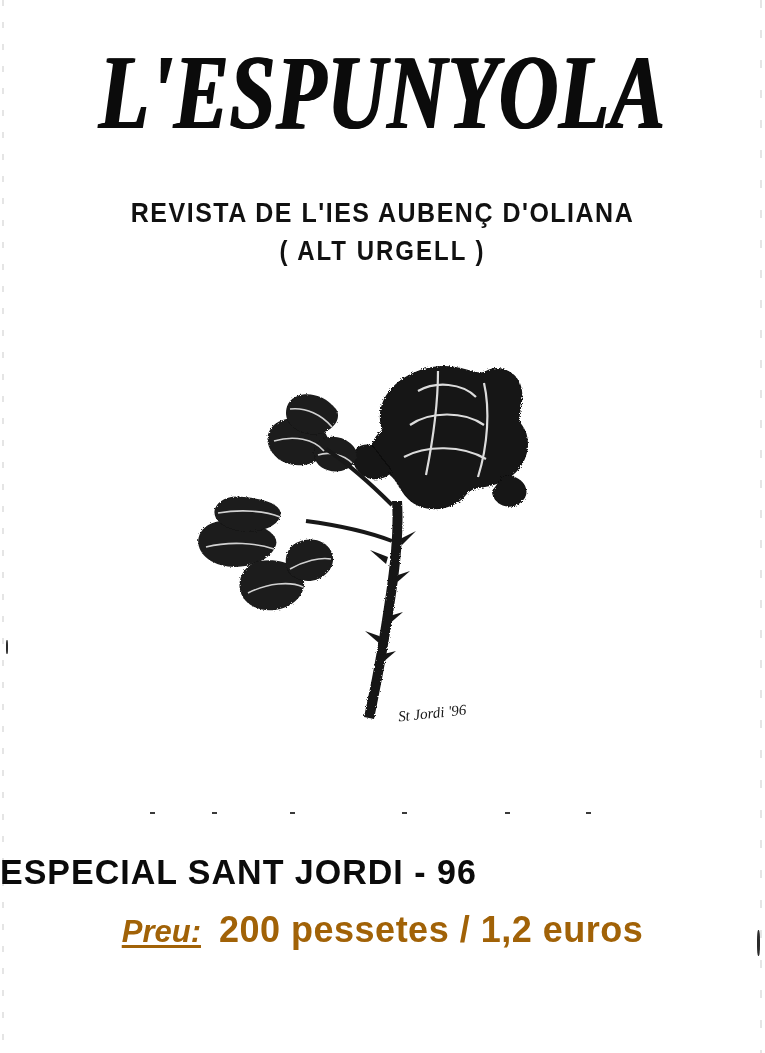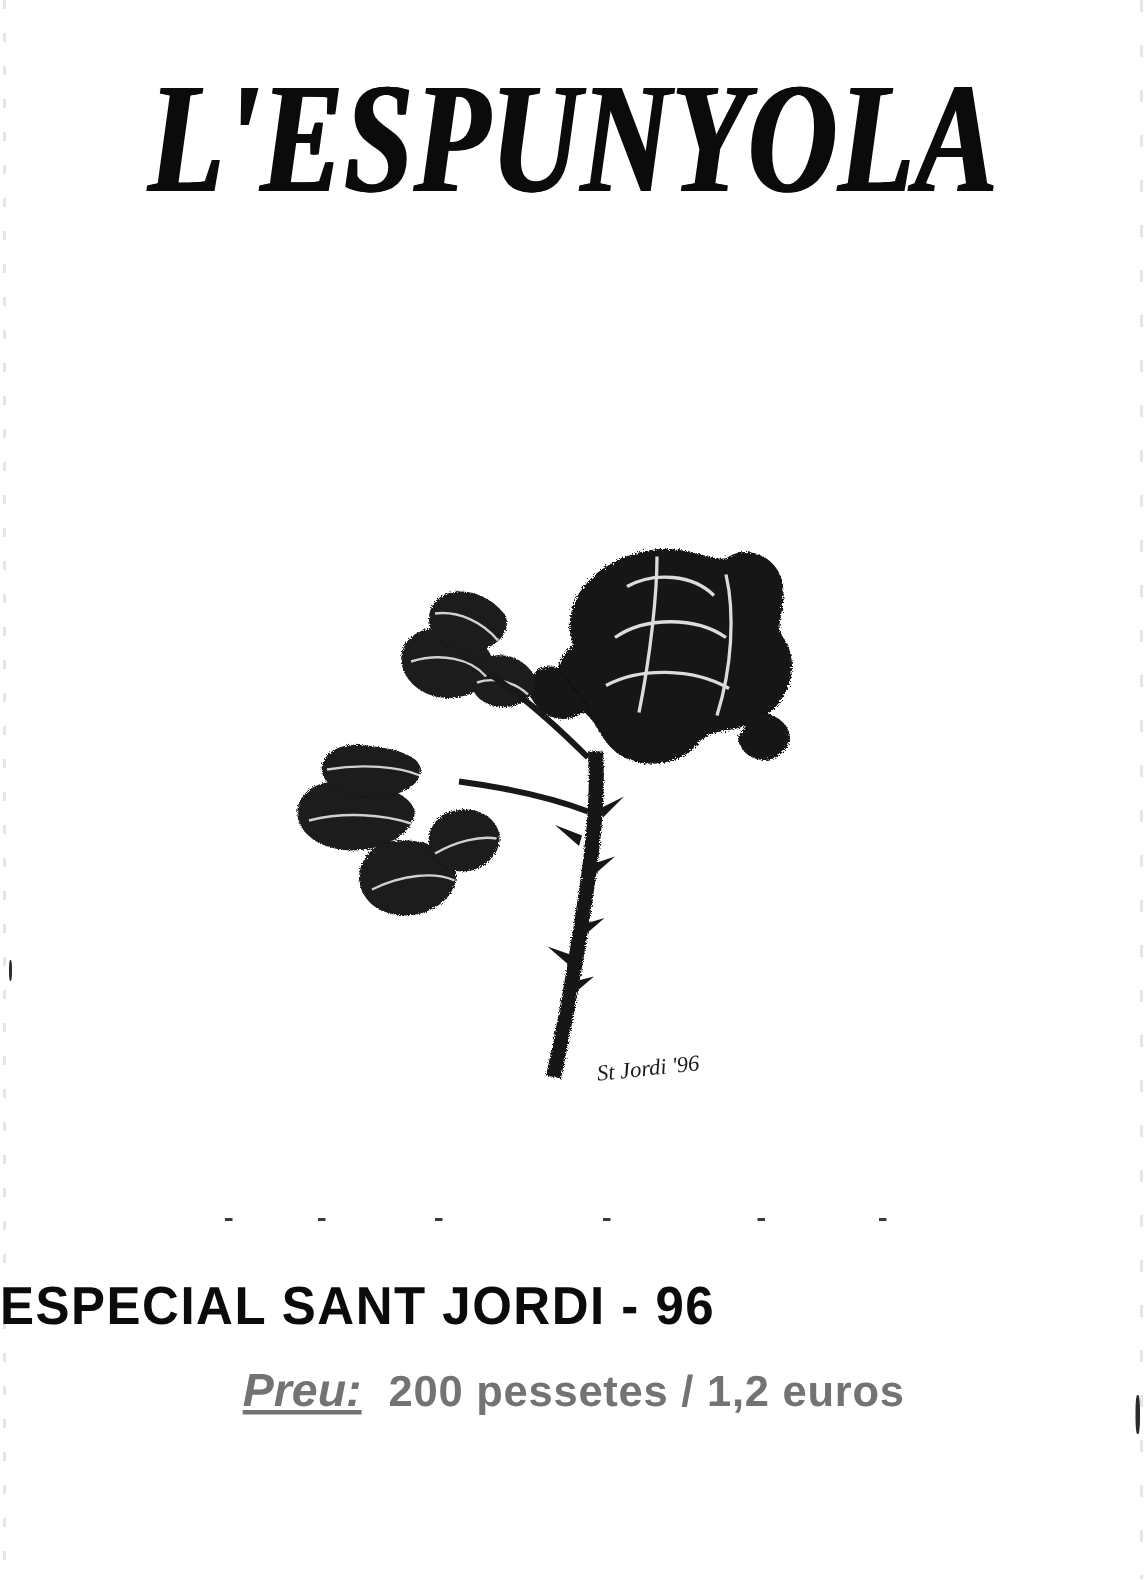--- a/index.html
+++ b/index.html
@@ -151,50 +151,54 @@
   }
   .price-line {
     margin-top: 18px;
     display: flex;
     justify-content: center;
     align-items: baseline;
     gap: 10px;
     font-family: "Liberation Sans", sans-serif;
     font-weight: bold;
     font-size: 33px;
-    color: #737373;
+    color: #a16207;
   }
   .price-label {
     font-style: italic;
     font-weight: bold;
     text-decoration: underline;
     text-underline-offset: 3px;
     font-size: 31px;
   }
   .price-value {
-    font-size: 29px;
+    font-size: 36px;
     letter-spacing: 0.5px;
     padding-left: 8px;
   }
 </style>
 </head>
 <body>
 
 <div class="page">
 
   <div class="scan-edge-left"></div>
   <div class="scan-edge-right"></div>
 
   <div class="scan-speck" style="left:757px; top:930px; width:3px; height:26px;"></div>
   <div class="scan-speck" style="left:6px; top:640px; width:2px; height:14px;"></div>
 
   <div class="masthead">
     <div class="masthead-title">L'ESPUNYOLA</div>
   </div>
 
+  <div class="subtitle-wrap">
+    <span class="subtitle-line1">REVISTA DE L'IES AUBENÇ D'OLIANA</span>
+    <span class="subtitle-line2">( ALT URGELL )</span>
+  </div>
 
   <div class="illustration">
     <svg viewBox="0 0 400 430" xmlns="http://www.w3.org/2000/svg" aria-hidden="true">
       <defs>
         <filter id="grain">
           <feTurbulence type="fractalNoise" baseFrequency="0.9" numOctaves="3" result="n"></feTurbulence>
           <feDisplacementMap in="SourceGraphic" in2="n" scale="4"></feDisplacementMap>
         </filter>
         <filter id="grain2">
           <feTurbulence type="fractalNoise" baseFrequency="1.3" numOctaves="2" result="n2"></feTurbulence>

